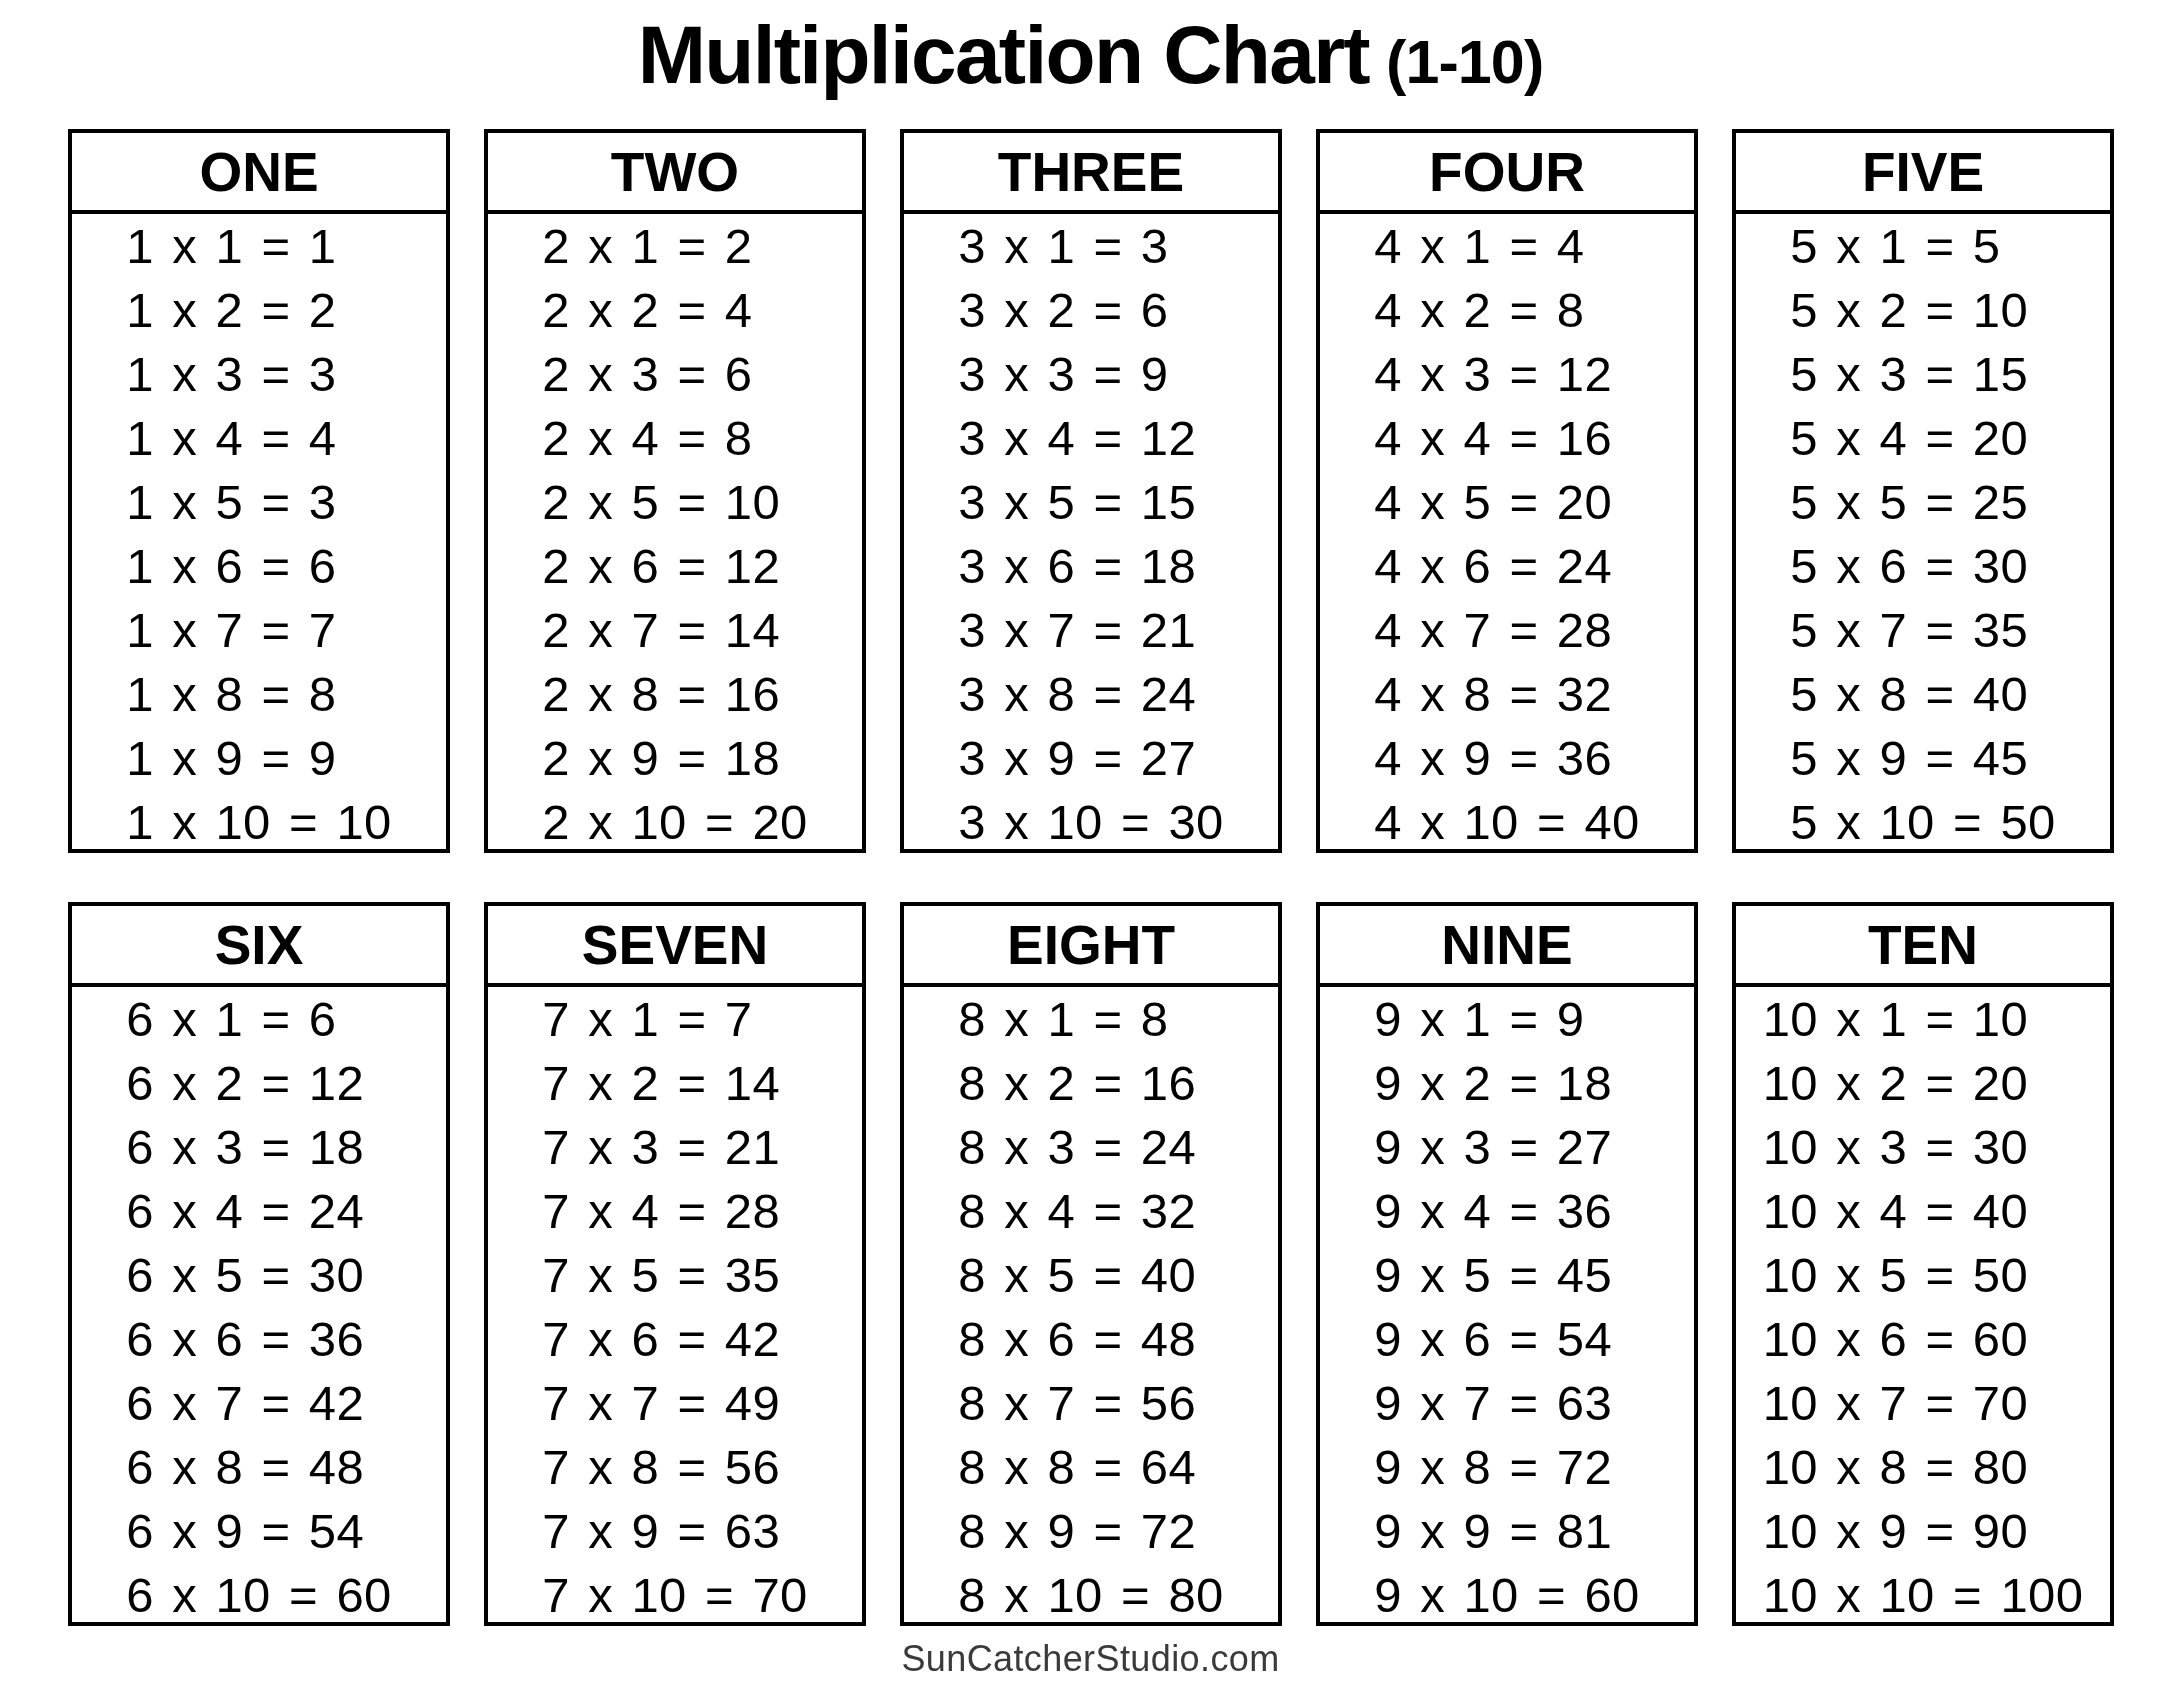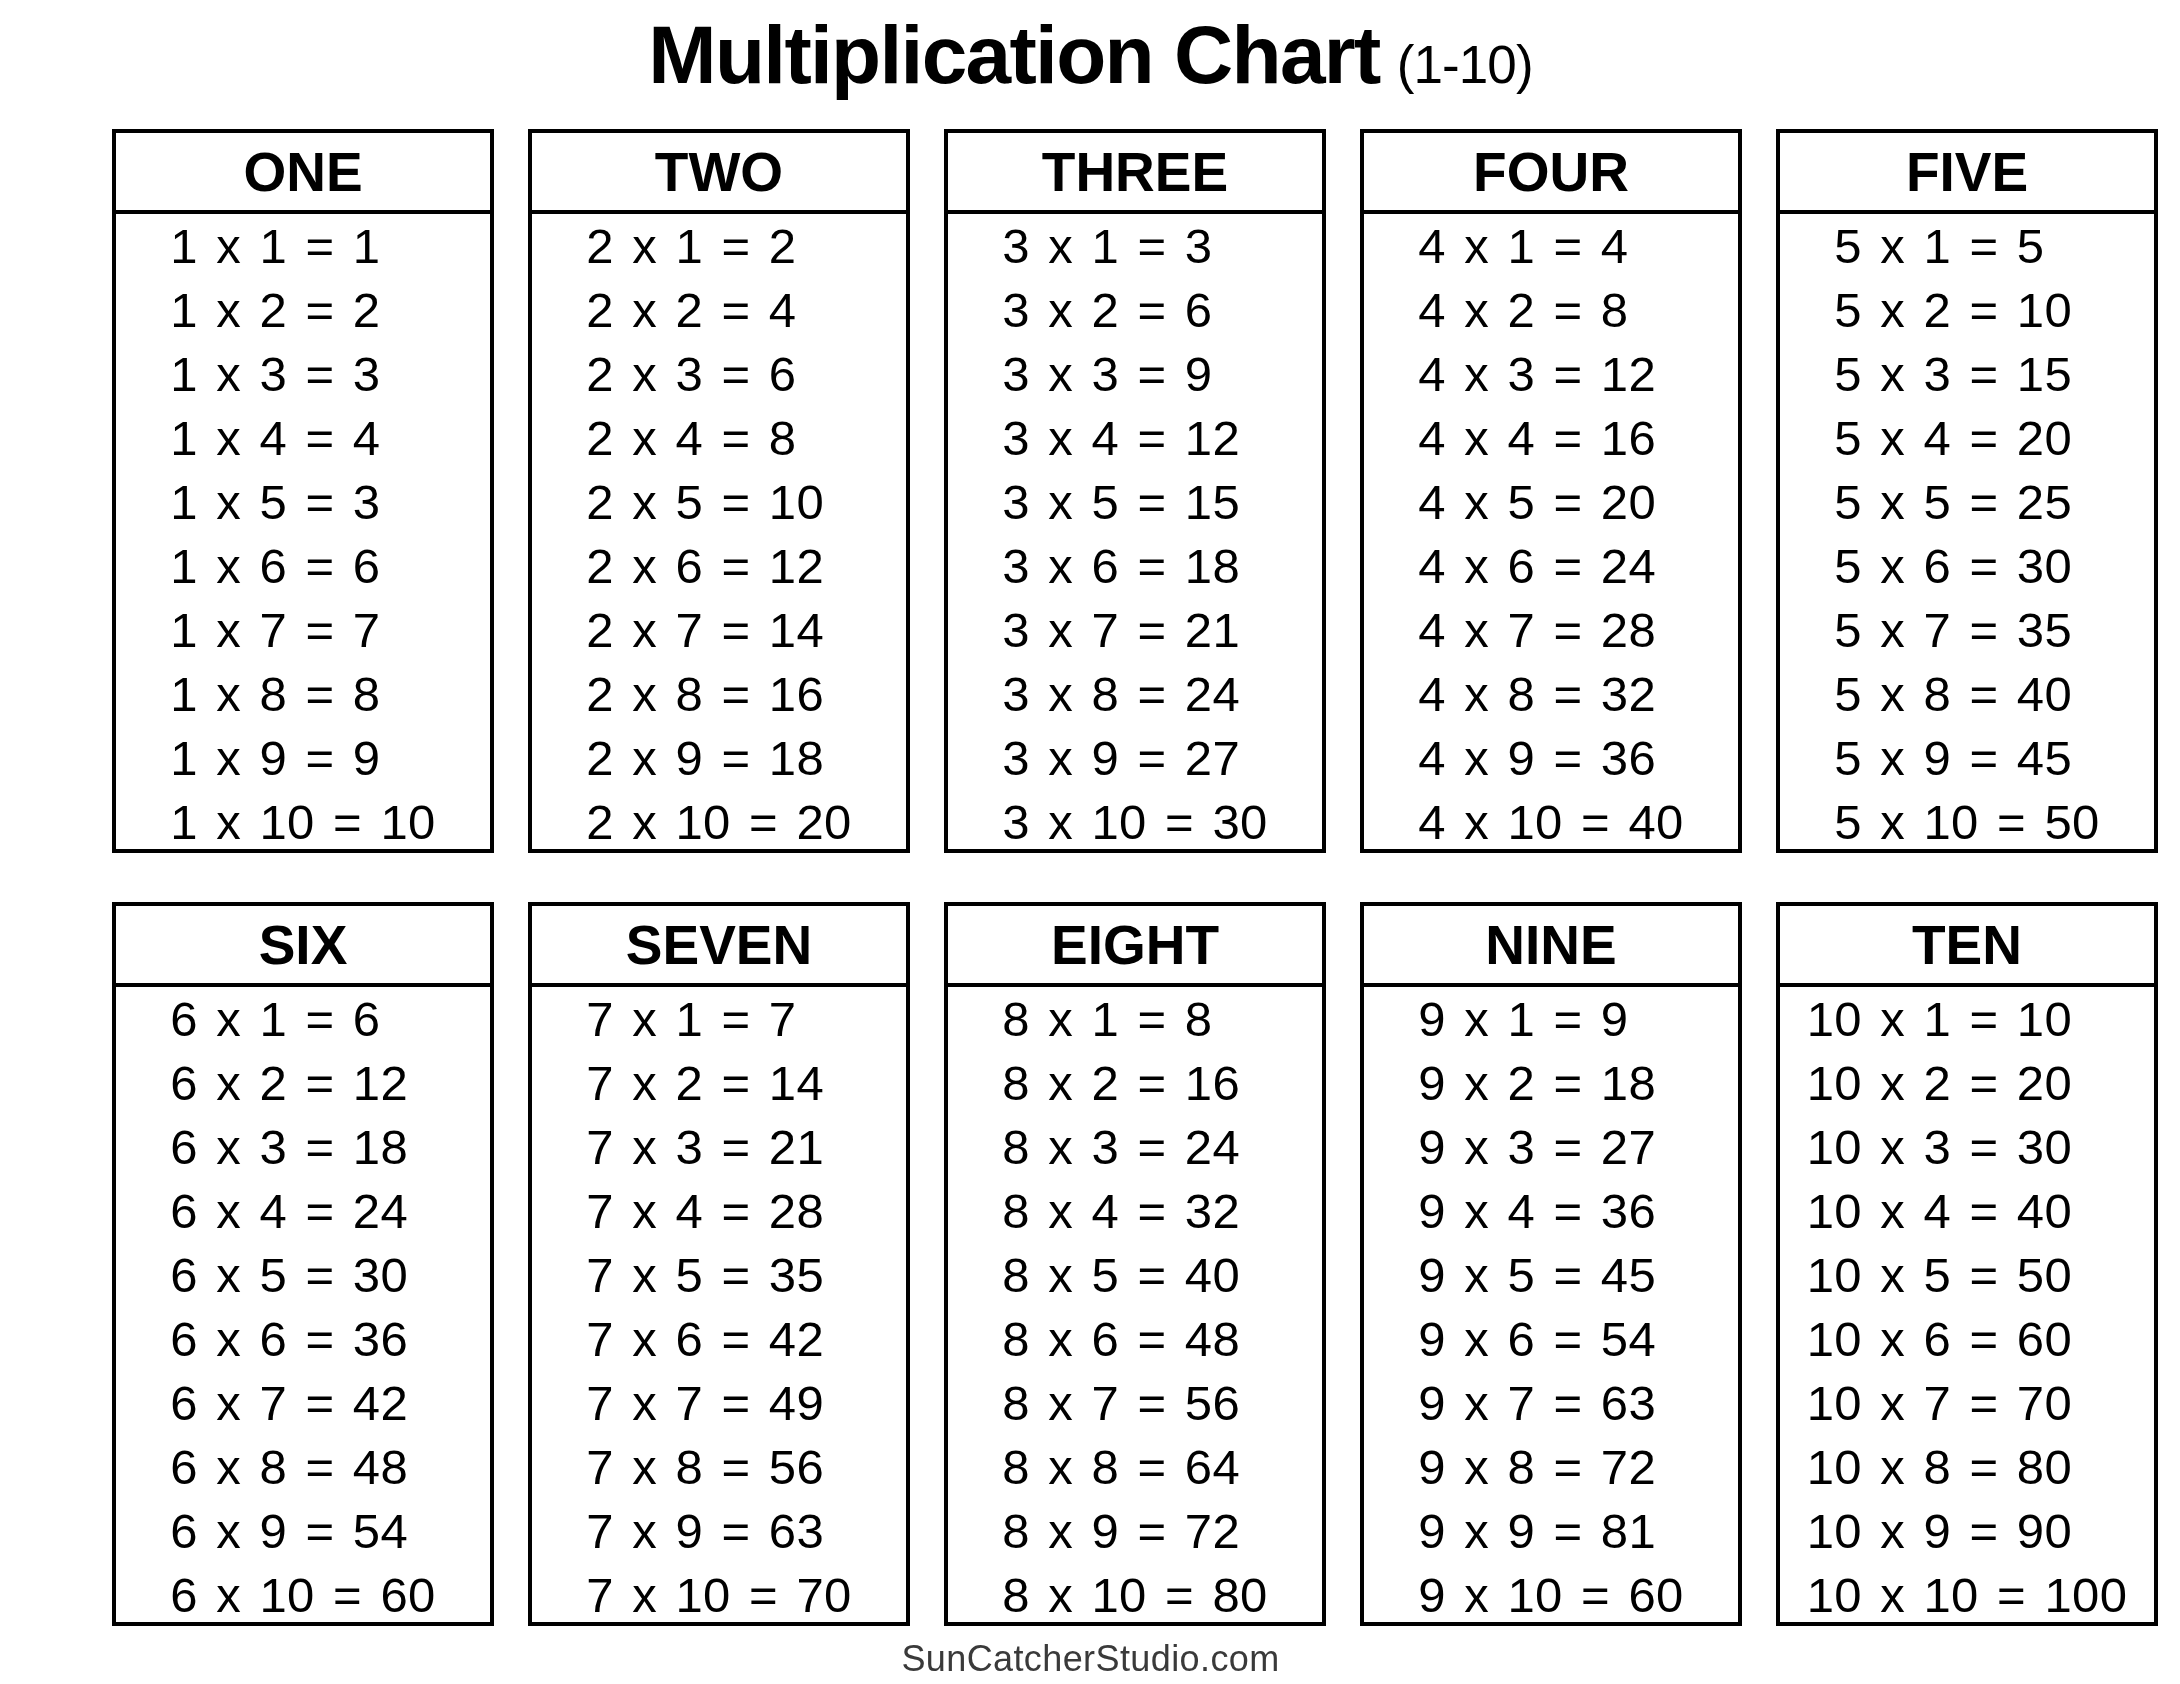--- a/index.html
+++ b/index.html
@@ -23,33 +23,32 @@
     text-align: center;
     white-space: nowrap;
   }
   .title-main {
     font-size: 82px;
     font-weight: bold;
     letter-spacing: -1.7px;
     line-height: 1;
   }
   .title-range {
-    font-size: 53px;
-    font-weight: 400;
+    font-size: 61px;
+    font-weight: 700;
     letter-spacing: -0.9px;
     margin-left: 17px;
     line-height: 1;
   }
   .grid {
     display: grid;
     grid-template-columns: repeat(5, 382px);
     column-gap: 34px;
     row-gap: 49px;
     padding: 0 68px;
-    margin-left: 44px;
   }
   .card {
     height: 724px;
     border: 4.3px solid var(--border);
     background: var(--bg);
   }
   .card-header {
     height: 81px;
     border-bottom: 4.3px solid var(--border);
     display: flex;

